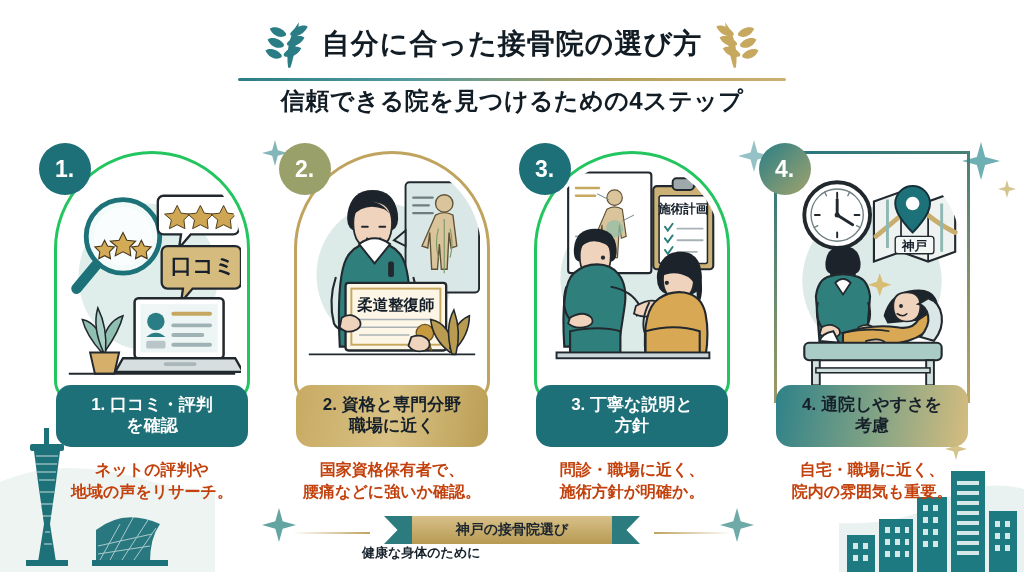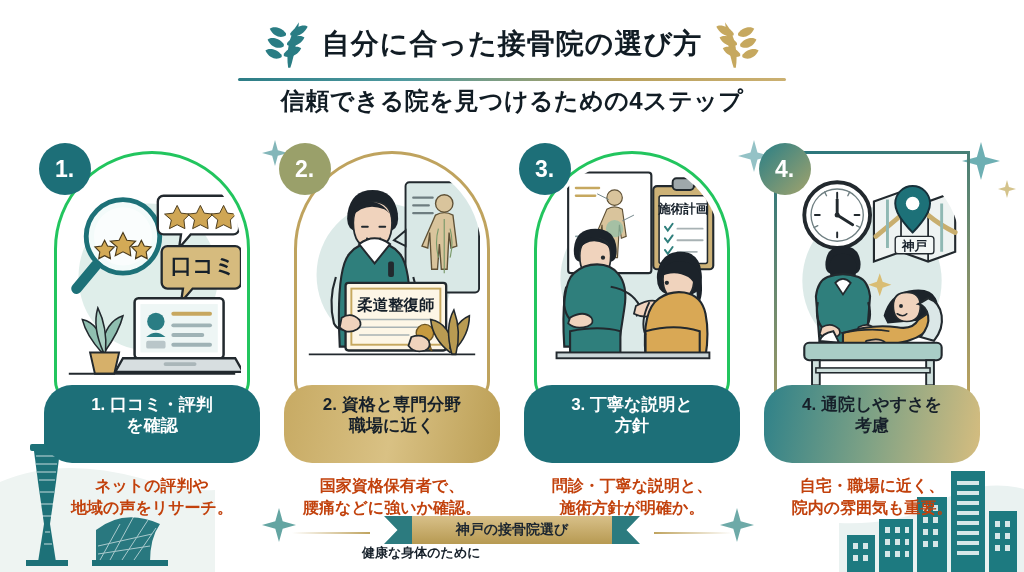--- a/index.html
+++ b/index.html
@@ -74,23 +74,23 @@
     color: #ffffff; font-size: 23px; font-weight: bold;
     z-index: 5;
   }
   .badge-1 { background: #1d6f78; }
   .badge-2 { background: #9aa06a; }
   .badge-3 { background: #1d6f78; }
   .badge-4 { background: linear-gradient(135deg,#2a7f86,#a2a36c); }
 
   .label {
     position: relative; z-index: 4;
-    width: 216px; margin: -18px auto 0;
-    border-radius: 28px;
-    padding: 9px 6px 26px;
+    width: 192px; margin: -18px auto 0;
+    border-radius: 15px;
+    padding: 9px 6px 10px;
     text-align: center;
     font-size: 17px; font-weight: bold; line-height: 1.25;
   }
   .label-1, .label-3 { background: #1d6f78; color: #ffffff; }
   .label-2 { background: linear-gradient(100deg,#c7aa63,#d9c184,#bb9e54); color: #16202a; }
   .label-4 { background: linear-gradient(100deg,#2e8189,#7fa285,#d6bd7f); color: #16202a; }
 
   .caption {
     margin: 12px auto 0; width: 225px;
     text-align: center; font-size: 16px; font-weight: bold;
@@ -474,21 +474,21 @@
             </g>
             <rect x="14" y="198" width="158" height="6" fill="#cbd6d8" stroke="#22292e" stroke-width="2"></rect>
           </svg>
         </div>
       </div>
       <div class="label label-3">
         <div>3. 丁寧な説明と</div>
         <div>方針</div>
       </div>
       <div class="caption">
-        <div>問診・丁寧な説明と、</div>
+        <div>問診・職場に近く、</div>
         <div>施術方針が明確か。</div>
       </div>
     </div>
 
     <div class="card card-4">
       <div class="badge badge-4">4.</div>
       <div class="arch">
         <div class="art">
           <svg viewBox="0 0 184 240">
             <ellipse cx="92" cy="124" rx="72" ry="76" fill="#dceae8"></ellipse>

